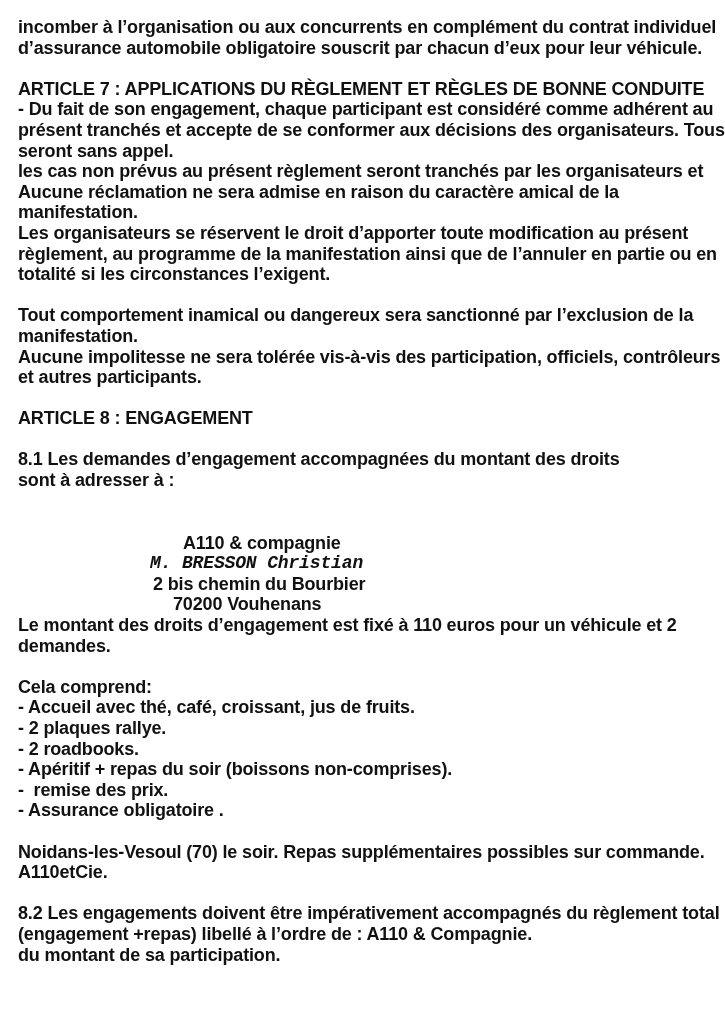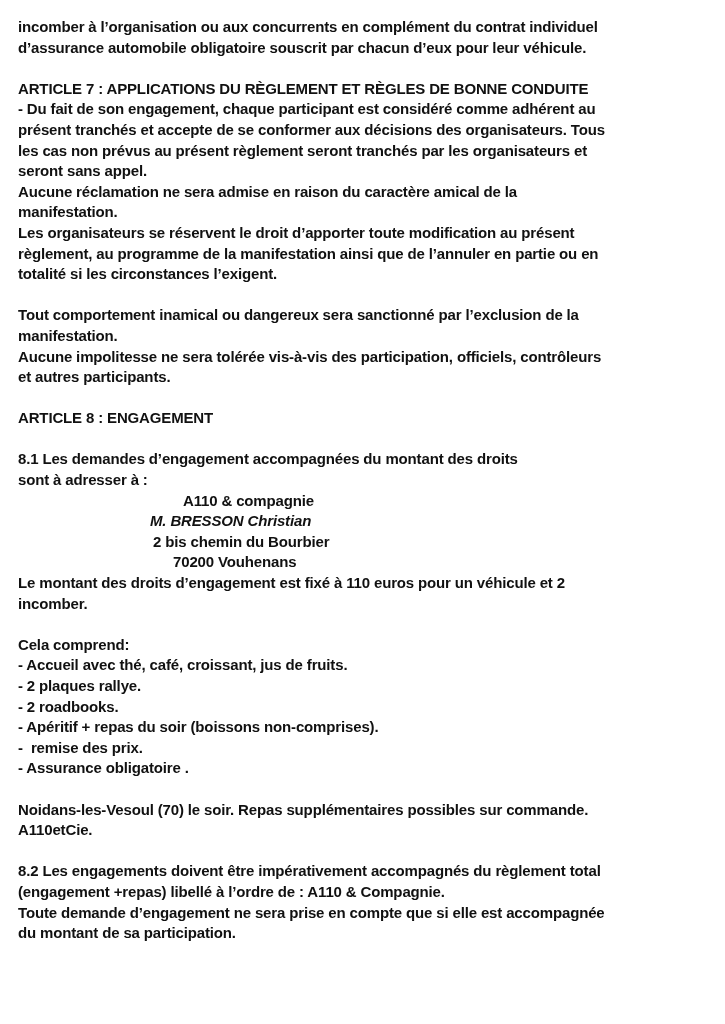--- a/index.html
+++ b/index.html
@@ -1,47 +1,47 @@
 <!DOCTYPE html>
 <html><head>
 <meta charset="utf-8">
 <style>
   html, body { margin: 0; padding: 0; background: #ffffff; }
   body { width: 725px; height: 1024px; overflow: hidden; position: relative; }
   .page {
     position: absolute; left: 18px; top: 17px; width: 700px;
     font-family: "Liberation Sans", sans-serif;
-    font-weight: bold; font-size: 15px; line-height: 20.6px;
+    font-weight: bold; font-size: 18px; line-height: 20.6px;
     color: #111111;
     letter-spacing: -0.15px;
   }
   .line { white-space: nowrap; height: 20.6px; }
   .blank { height: 20.6px; }
   .addr { white-space: nowrap; height: 20.6px; }
-  .addr-1 { padding-left: 165px; }
-  .addr-2 { padding-left: 132px; font-style: italic; }
+  .addr-1 { padding-left: 165px; margin-top: 42px; }
+  .addr-2 { padding-left: 132px; font-style: italic; font-family: Liberation Mono, monospace; }
   .addr-3 { padding-left: 135px; }
   .addr-4 { padding-left: 155px; }
   a.email { color: #1a1a8c; text-decoration: underline; }
   .sp { display: inline-block; width: 14px; }
 </style>
 </head>
 <body>
 
 <div class="page">
 
   <div class="line">incomber à l’organisation ou aux concurrents en complément du contrat individuel</div>
   <div class="line">d’assurance automobile obligatoire souscrit par chacun d’eux pour leur véhicule.</div>
   <div class="blank"></div>
 
   <div class="line">ARTICLE 7 : APPLICATIONS DU RÈGLEMENT ET RÈGLES DE BONNE CONDUITE</div>
   <div class="line">- Du fait de son engagement, chaque participant est considéré comme adhérent au</div>
   <div class="line">présent tranchés et accepte de se conformer aux décisions des organisateurs. Tous</div>
+  <div class="line">seront sans appel.</div>
   <div class="line">les cas non prévus au présent règlement seront tranchés par les organisateurs et</div>
-  <div class="line">seront sans appel.</div>
   <div class="line">Aucune réclamation ne sera admise en raison du caractère amical de la</div>
   <div class="line">manifestation.</div>
   <div class="line">Les organisateurs se réservent le droit d’apporter toute modification au présent</div>
   <div class="line">règlement, au programme de la manifestation ainsi que de l’annuler en partie ou en</div>
   <div class="line">totalité si les circonstances l’exigent.</div>
   <div class="blank"></div>
 
   <div class="line">Tout comportement inamical ou dangereux sera sanctionné par l’exclusion de la</div>
   <div class="line">manifestation.</div>
   <div class="line">Aucune impolitesse ne sera tolérée vis-à-vis des participation, officiels, contrôleurs</div>
@@ -53,34 +53,33 @@
 
   <div class="line">8.1 Les demandes d’engagement accompagnées du montant des droits</div>
   <div class="line">sont à adresser à :</div>
 
   <div class="addr addr-1">A110 &amp; compagnie</div>
   <div class="addr addr-2">M. BRESSON Christian</div>
   <div class="addr addr-3">2 bis chemin du Bourbier</div>
   <div class="addr addr-4">70200 Vouhenans</div>
 
   <div class="line">Le montant des droits d’engagement est fixé à 110 euros pour un véhicule et 2</div>
-  <div class="line">incomber.</div>
+  <div class="line">demandes.</div>
   <div class="blank"></div>
 
   <div class="line">Cela comprend:</div>
   <div class="line">- Accueil avec thé, café, croissant, jus de fruits.</div>
   <div class="line">- 2 plaques rallye.</div>
   <div class="line">- 2 roadbooks.</div>
   <div class="line" style="white-space:pre">- Apéritif + repas du soir (boissons non-comprises).</div>
   <div class="line" style="white-space:pre">-  remise des prix.</div>
   <div class="line">- Assurance obligatoire .</div>
   <div class="blank"></div>
 
   <div class="line">Noidans-les-Vesoul (70) le soir. Repas supplémentaires possibles sur commande.</div>
   <div class="line">A110etCie.</div>
   <div class="blank"></div>
 
   <div class="line">8.2 Les engagements doivent être impérativement accompagnés du règlement total</div>
   <div class="line">(engagement +repas) libellé à l’ordre de : A110 &amp; Compagnie.</div>
-  <div class="line">Toute demande d’engagement ne sera prise en compte que si elle est accompagnée</div>
   <div class="line">du montant de sa participation.</div>
 
 </div>
 
 </body></html>

